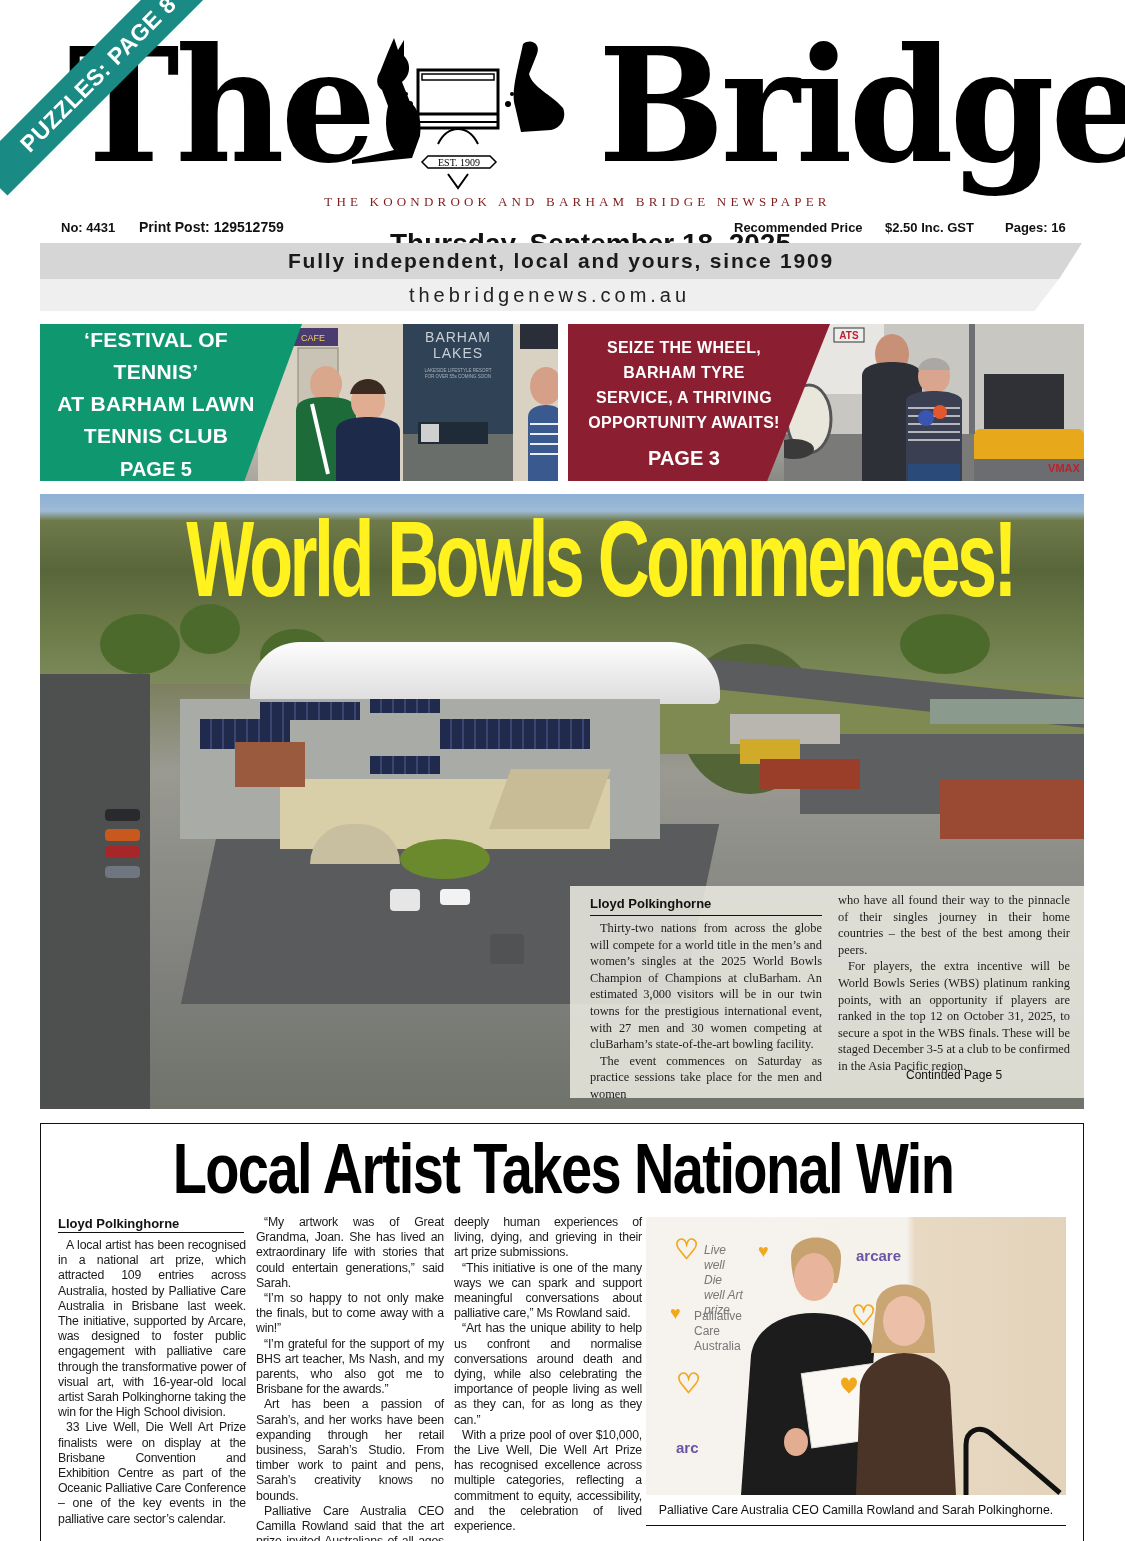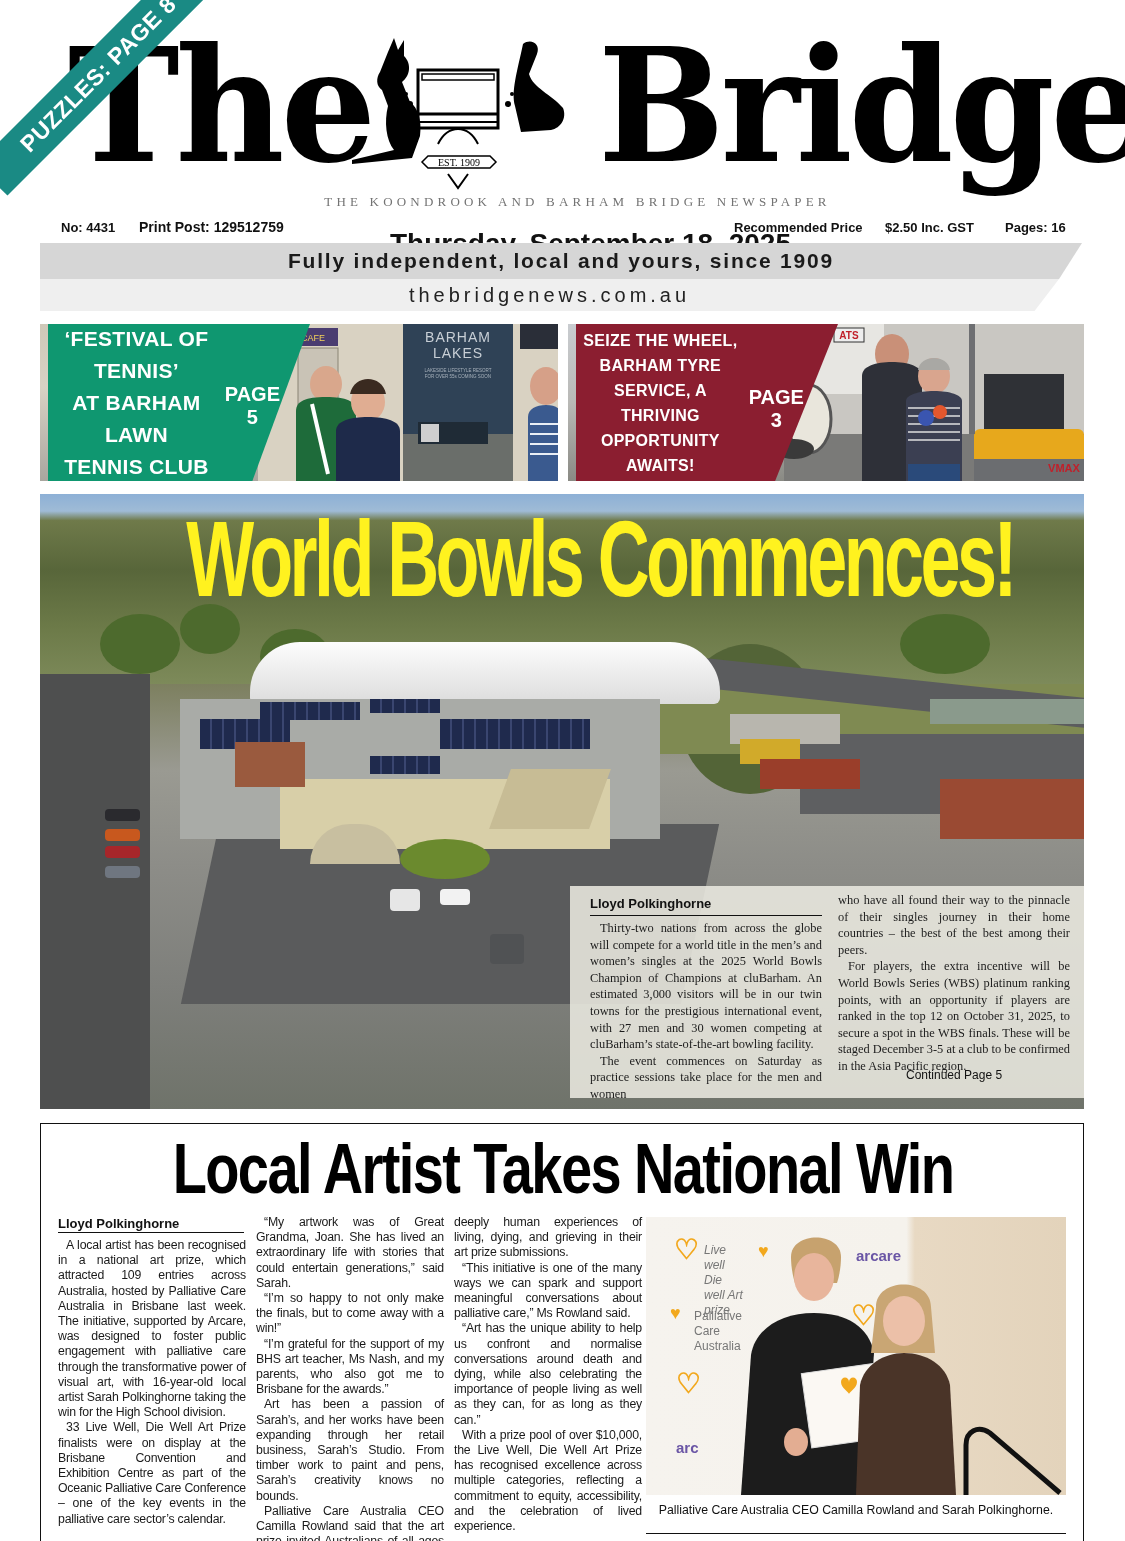--- a/index.html
+++ b/index.html
@@ -22,21 +22,21 @@
     font-size: 150px; line-height: 150px; color: #000; letter-spacing: -4px;
     transform: scaleY(1.05);
   }
   .mast-the { left: 68px; }
   .mast-bridge { left: 598px; }
   .crest {
     position: absolute; left: 318px; top: 34px; width: 270px; height: 160px;
   }
   .tagline-small {
     position: absolute; left: 0; width: 1125px; top: 194px; text-align: center;
-    font-family: "Liberation Serif", serif; font-size: 13px; letter-spacing: 4.2px; color: #737373;
+    font-family: "Liberation Serif", serif; font-size: 13px; letter-spacing: 4.2px; color: #7f1d1d;
     padding-left: 30px;
   }
 
   
   .infoline { position: absolute; top: 212px; left: 0; width: 1125px; height: 30px; }
   .infoline span { position: absolute; font-weight: bold; color: #111; white-space: nowrap; }
   .info-no { left: 61px; top: 8px; font-size: 13px; }
   .info-post { left: 139px; top: 7px; font-size: 14px; }
   .info-date { left: 346px; top: 16px; font-size: 28px; margin-left: 44px; }
   .info-price-label { left: 734px; top: 8px; font-size: 13px; }
@@ -55,22 +55,22 @@
     background: #efefef; clip-path: polygon(0 0, 100% 0, 97.6% 100%, 0 100%);
     display: flex; align-items: center; justify-content: center;
     font-size: 20px; letter-spacing: 4px; color: #222;
   }
 
   
   .promo { position: absolute; top: 324px; height: 157px; overflow: hidden; }
   .promo-left { left: 40px; width: 518px; background: linear-gradient(180deg,#cfc8b8 0%,#d8d2c4 40%,#a9a69f 100%); }
   .promo-right { left: 568px; width: 516px; background: linear-gradient(180deg,#c9ccd0 0%,#b9b9b6 50%,#8a8a84 100%); }
   .promo-panel {
-    position: absolute; left: 8px; top: 0; height: 100%; width: 262px;
-    display: flex; flex-direction: row; align-items: center; justify-content: center;
+    position: absolute; left: 0; top: 0; height: 100%; width: 262px;
+    display: flex; flex-direction: column; align-items: center; justify-content: center;
     color: #fff; font-weight: bold; text-align: center; padding-right: 30px;
   }
   .promo-left .promo-panel { background: #0f9770; clip-path: polygon(0 0, 100% 0, 78% 100%, 0 100%); width: 262px; }
   .promo-right .promo-panel { background: #8b1e30; clip-path: polygon(0 0, 100% 0, 76% 100%, 0 100%); width: 262px; }
   .promo-headline { font-size: 21px; line-height: 32px; letter-spacing: 0.3px; }
   .promo-page { font-size: 20px; margin-top: 6px; }
   .promo-photo { position: absolute; top: 0; right: 0; height: 100%; }
 
   
   .hero {
@@ -137,21 +137,21 @@
   .art-col-1 { left: 17px; top: 114px; }
   .art-col-2 { left: 215px; top: 91px; }
   .art-col-3 { left: 413px; top: 91px; }
 
   .art-photo {
     position: absolute; left: 605px; top: 93px; width: 420px; height: 278px; overflow: hidden;
     background: linear-gradient(90deg, #f6f3ee 0%, #f5f2ec 62%, #e8d9c3 64%, #e3d3bb 100%);
   }
   .art-caption {
     position: absolute; left: 605px; top: 379px; width: 420px; text-align: center;
-    font-size: 12.3px; color: #111; padding-bottom: 16px; border-bottom: 1.5px solid #111;
+    font-size: 12.3px; color: #111; padding-bottom: 8px; border-bottom: 1.5px solid #111;
   }
   .logo-heart { position: absolute; color: #f2a81d; font-size: 28px; font-weight: bold; }
   .logo-text { position: absolute; font-size: 12px; color: #777; font-style: italic; line-height: 15px; }
   .arcare { position: absolute; color: #6a55a5; font-weight: bold; font-size: 15px; }
 </style>
 </head>
 <body>
 
 <div class="ribbon">PUZZLES: PAGE 8</div>
 

